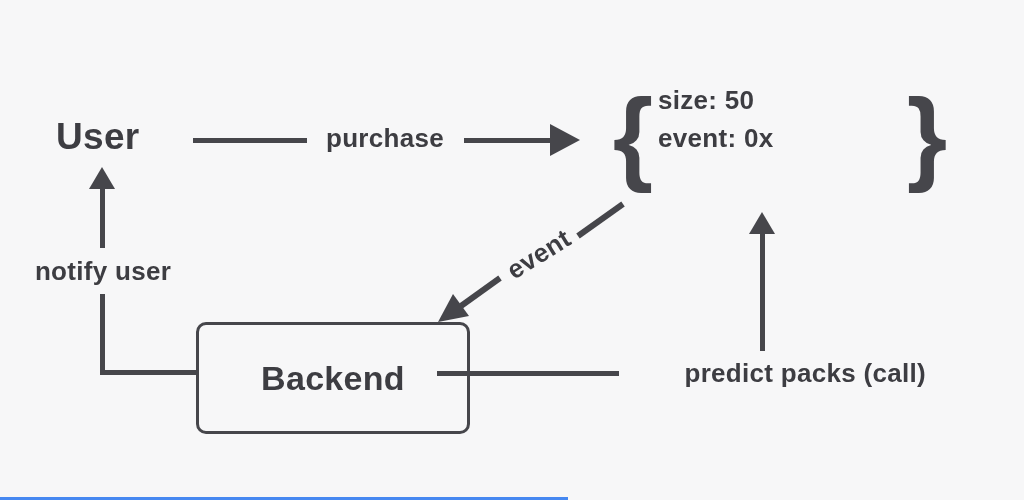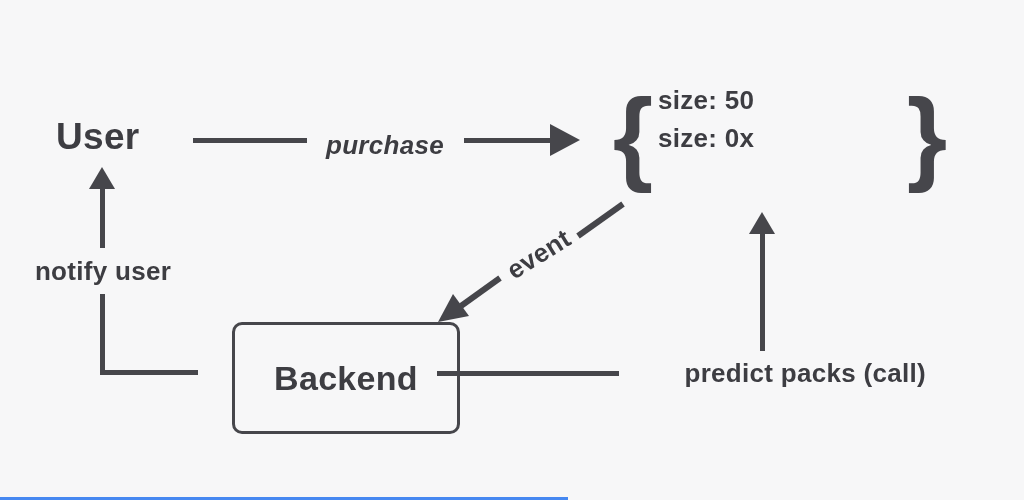--- a/index.html
+++ b/index.html
@@ -16,25 +16,24 @@
     font-weight:700;
     color:var(--text);
   }
   .stage{position:relative;width:1024px;height:500px;}
 
   .lbl{position:absolute;letter-spacing:.3px;white-space:nowrap;}
 
   
   .user-label{left:56px;top:118px;font-size:37px;line-height:38px;}
   .backend-box{
-    position:absolute;left:196px;top:322px;width:228px;height:112px;
+    position:absolute;left:196px;top:322px;width:274px;height:112px;
     border:3px solid var(--ink);border-radius:10px;
     display:flex;align-items:center;justify-content:center;
     background:var(--bg);
-    margin-left:36px;
   }
   .backend-box .node-text{font-size:34px;letter-spacing:.3px;}
 
   
   .brace{
     position:absolute;top:76px;height:118px;width:38px;
     display:flex;align-items:center;justify-content:center;
     font-size:104px;font-weight:700;color:var(--ink);
   }
   .brace-left{left:614px;}
@@ -54,21 +53,21 @@
     border-left:30px solid var(--ink);
   }
   .arrow-up{
     position:absolute;width:0;height:0;
     border-left:13px solid transparent;border-right:13px solid transparent;
     border-bottom:22px solid var(--ink);
   }
 
   
   .edge-label{font-size:26px;line-height:27px;text-align:center;}
-  .purchase-label{left:320px;top:132px;width:130px;font-style:italic;}
+  .purchase-label{left:320px;top:125px;width:130px;}
   .predict-label{left:626px;top:360px;width:300px;text-align:right;}
   .notify-label{left:24px;top:258px;width:158px;}
   .event-label{
     left:494px;top:241px;width:90px;
     transform:rotate(-32deg);transform-origin:center;
   }
 
   .event-svg{position:absolute;left:420px;top:190px;}
 
   .progress-bar{
@@ -84,21 +83,21 @@
   <div class="lbl user-label">User</div>
 
   <div class="hline" style="left:193px;top:138px;width:114px;"></div>
   <div class="lbl edge-label purchase-label">purchase</div>
   <div class="hline" style="left:464px;top:138px;width:86px;"></div>
   <div class="arrow-right" style="left:550px;top:124px;"></div>
 
   <div class="brace brace-left">{</div>
   <div class="payload-lines">
     <div>size: 50</div>
-    <div>size: 0x</div>
+    <div>event: 0x</div>
   </div>
   <div class="brace brace-right">}</div>
 
   <svg class="event-svg" width="220" height="145" viewBox="0 0 220 145">
     <line x1="203" y1="14" x2="158" y2="46" stroke="#46464b" stroke-width="6"></line>
     <line x1="80" y1="88" x2="41" y2="116" stroke="#46464b" stroke-width="6"></line>
     <polygon points="18,132 33,104 49,126" fill="#46464b"></polygon>
   </svg>
   <div class="lbl edge-label event-label">event</div>
 

